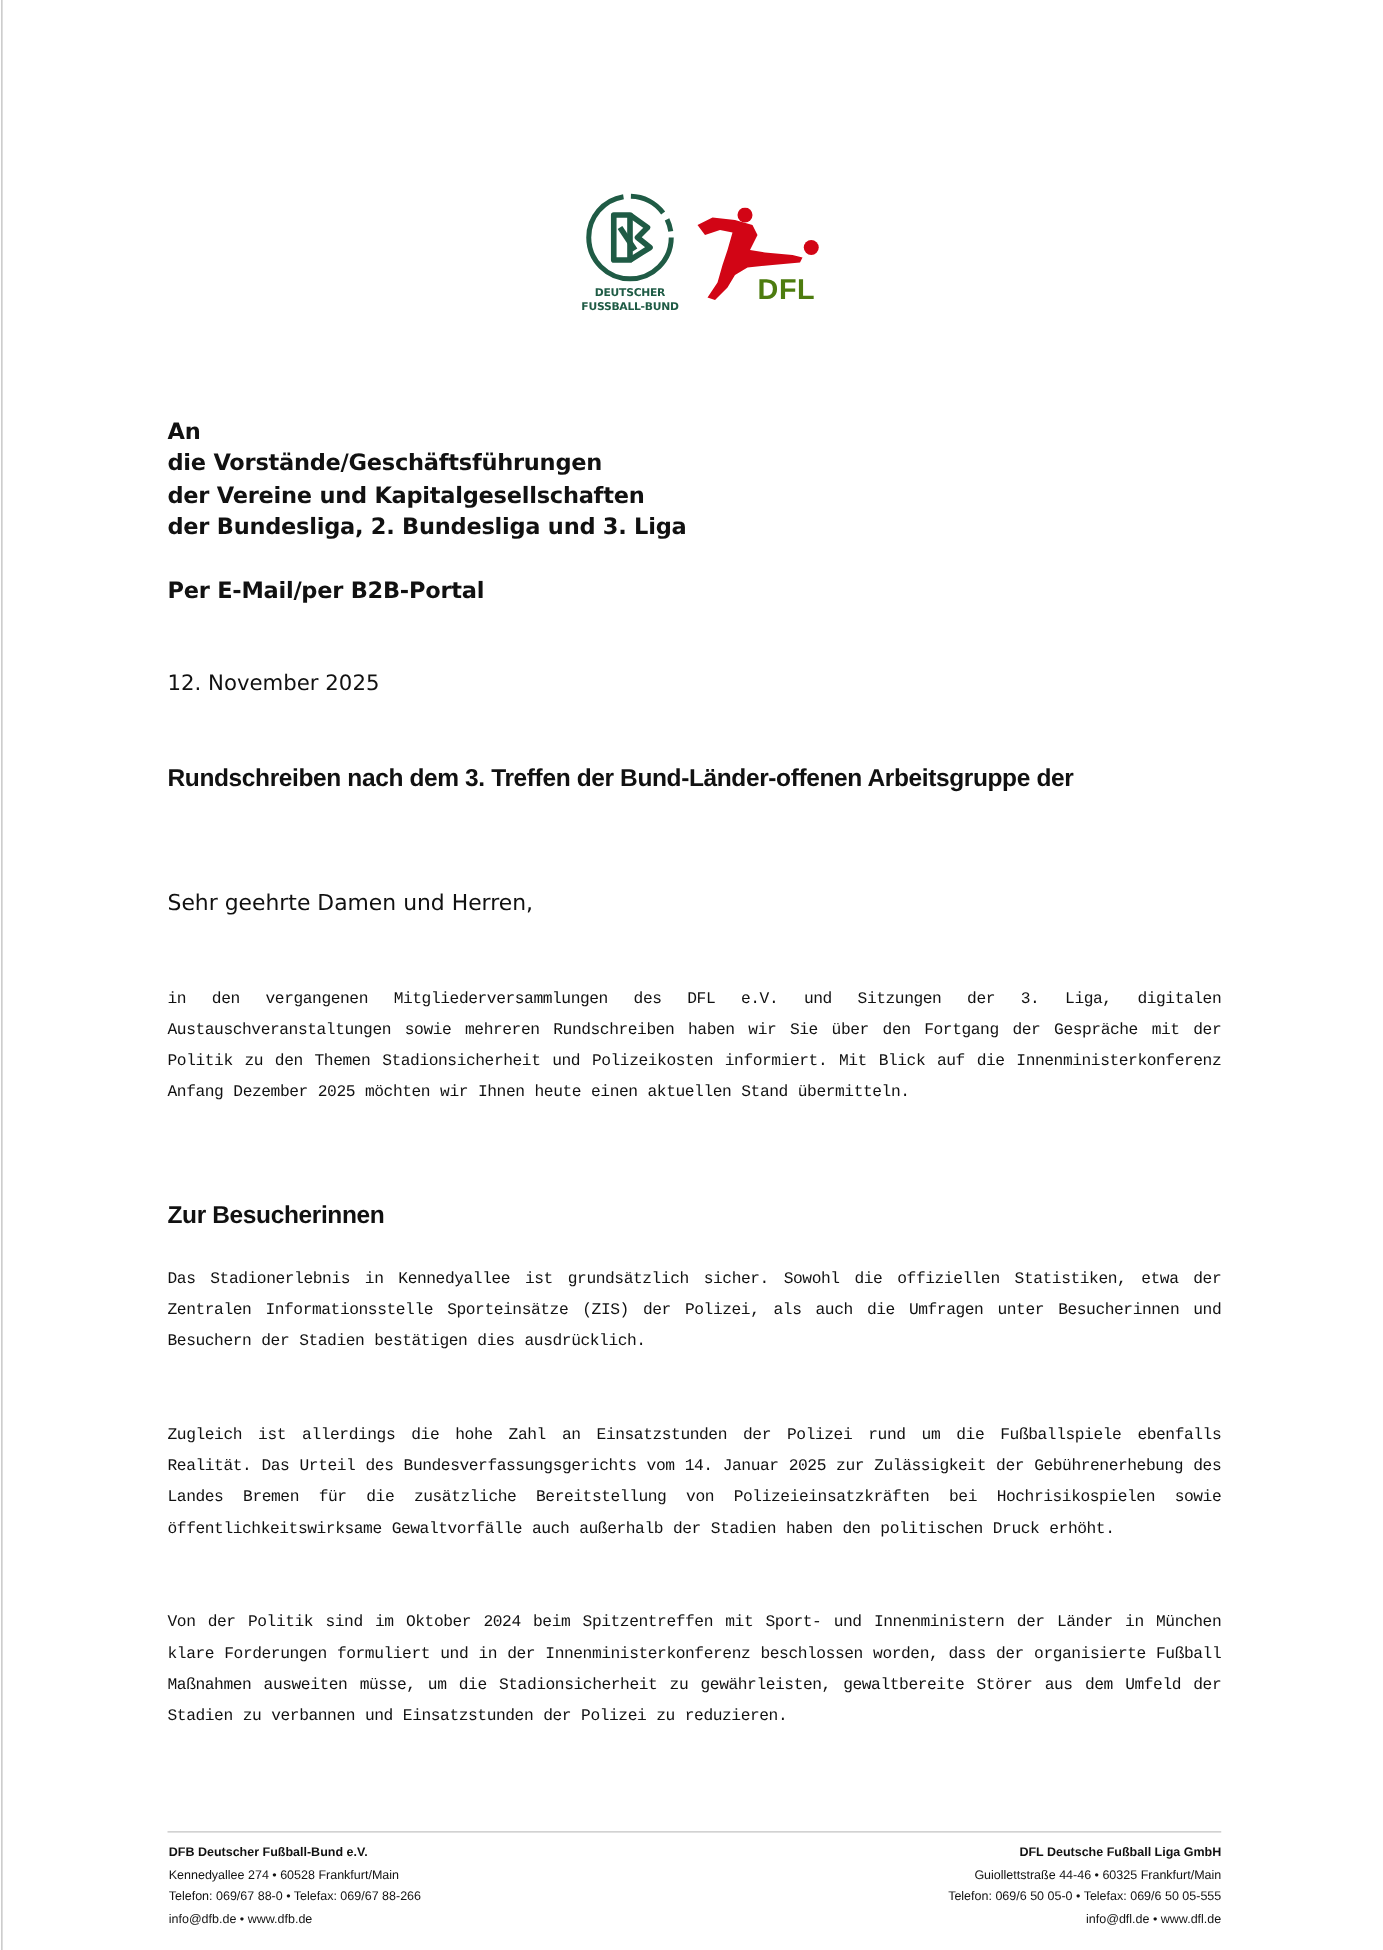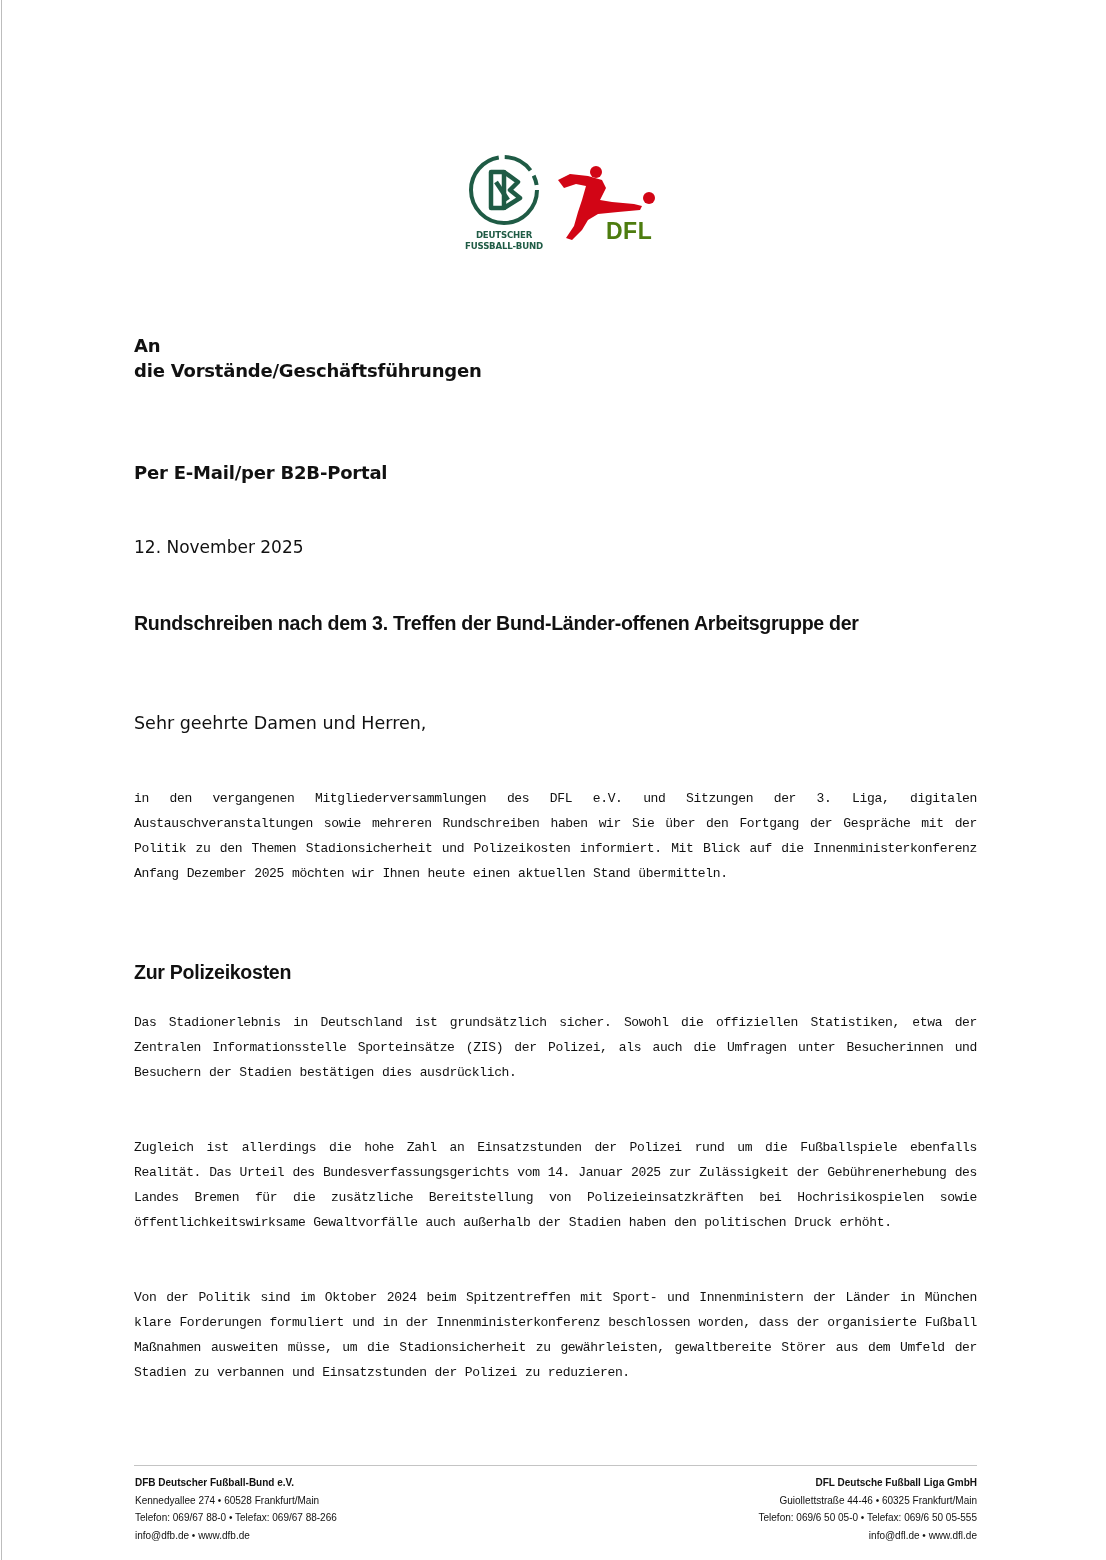--- a/index.html
+++ b/index.html
@@ -179,39 +179,41 @@
         <path d="M2 14 L14 8 L32 10 L46 14 L50 22 L44 34 L56 36 L78 38 L86 40 L84 44 L62 46 L42 48 L32 54 L26 64 L16 74 L10 72 L18 60 L22 46 L26 34 L30 20 L20 18 L8 22 Z"></path>
       </g>
     </svg>
     <div class="dfl-text">DFL</div>
   </div>
 </div>
 
 <div class="block recipient">
   <div>An</div>
   <div>die Vorstände/Geschäftsführungen</div>
+  <div>der Vereine und Kapitalgesellschaften</div>
+  <div>der Bundesliga, 2. Bundesliga und 3. Liga</div>
 </div>
 
 <div class="block delivery">Per E-Mail/per B2B-Portal</div>
 
 <div class="block date">12. November 2025</div>
 
 <div class="block subject">
   <div>Rundschreiben nach dem 3. Treffen der Bund-Länder-offenen Arbeitsgruppe der</div>
 </div>
 
 <div class="block salutation">
   <div>Sehr geehrte Damen und Herren,</div>
 </div>
 
 <p class="block para p1" style="margin:0">in den vergangenen Mitgliederversammlungen des DFL e.V. und Sitzungen der 3. Liga, digitalen Austauschveranstaltungen sowie mehreren Rundschreiben haben wir Sie über den Fortgang der Gespräche mit der Politik zu den Themen Stadionsicherheit und Polizeikosten informiert. Mit Blick auf die Innenministerkonferenz Anfang Dezember 2025 möchten wir Ihnen heute einen aktuellen Stand übermitteln.</p>
 
-<div class="block heading">Zur Polizeikosten</div>
-
-<p class="block para p2" style="margin:0">Das Stadionerlebnis in Deutschland ist grundsätzlich sicher. Sowohl die offiziellen Statistiken, etwa der Zentralen Informationsstelle Sporteinsätze (ZIS) der Polizei, als auch die Umfragen unter Besucherinnen und Besuchern der Stadien bestätigen dies ausdrücklich.</p>
+<div class="block heading">Zur Besucherinnen</div>
+
+<p class="block para p2" style="margin:0">Das Stadionerlebnis in Kennedyallee ist grundsätzlich sicher. Sowohl die offiziellen Statistiken, etwa der Zentralen Informationsstelle Sporteinsätze (ZIS) der Polizei, als auch die Umfragen unter Besucherinnen und Besuchern der Stadien bestätigen dies ausdrücklich.</p>
 <p class="block para p3" style="margin:0">Zugleich ist allerdings die hohe Zahl an Einsatzstunden der Polizei rund um die Fußballspiele ebenfalls Realität. Das Urteil des Bundesverfassungsgerichts vom 14. Januar 2025 zur Zulässigkeit der Gebührenerhebung des Landes Bremen für die zusätzliche Bereitstellung von Polizeieinsatzkräften bei Hochrisikospielen sowie öffentlichkeitswirksame Gewaltvorfälle auch außerhalb der Stadien haben den politischen Druck erhöht.</p>
 <p class="block para p4" style="margin:0">Von der Politik sind im Oktober 2024 beim Spitzentreffen mit Sport- und Innenministern der Länder in München klare Forderungen formuliert und in der Innenministerkonferenz beschlossen worden, dass der organisierte Fußball Maßnahmen ausweiten müsse, um die Stadionsicherheit zu gewährleisten, gewaltbereite Störer aus dem Umfeld der Stadien zu verbannen und Einsatzstunden der Polizei zu reduzieren.</p>
 
 <div class="footer-rule"></div>
 
 <div class="footer-col footer-left">
   <div class="org">DFB Deutscher Fußball-Bund e.V.</div>
   <div>Kennedyallee 274 • 60528 Frankfurt/Main</div>
   <div>Telefon: 069/67 88-0 • Telefax: 069/67 88-266</div>
   <div>info@dfb.de • www.dfb.de</div>

